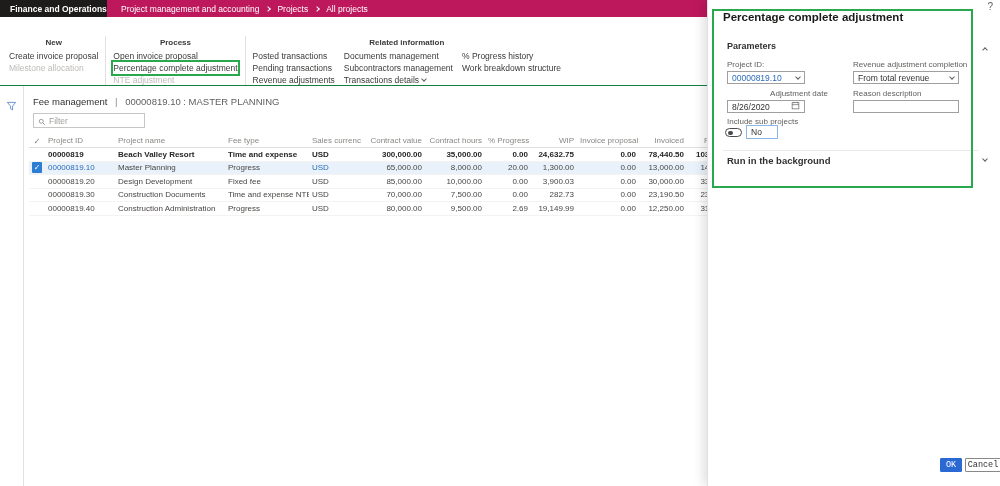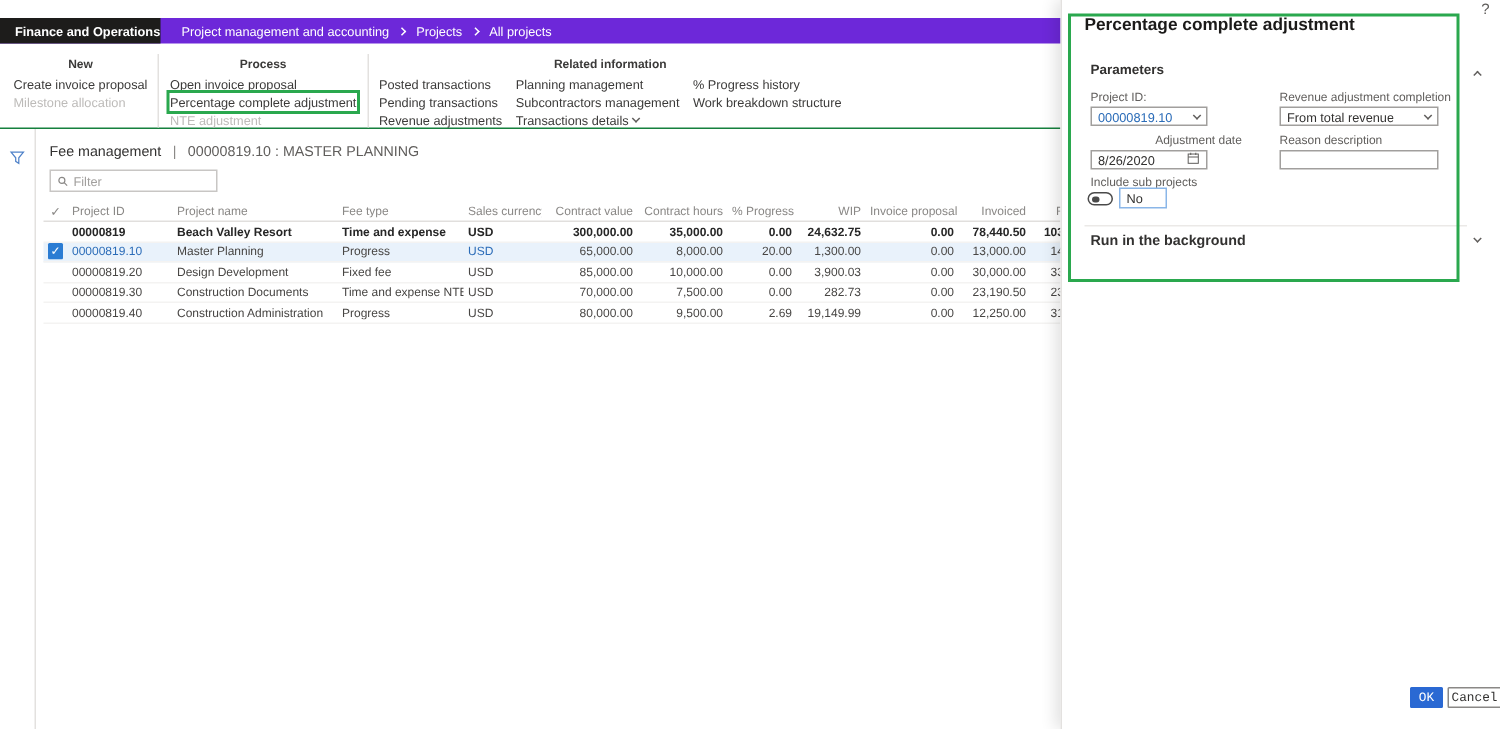--- a/index.html
+++ b/index.html
@@ -1,20 +1,20 @@
 <!DOCTYPE html>
 <html><head>
 <meta charset="utf-8">
 <style>
   * { margin:0; padding:0; box-sizing:border-box; }
   html,body { width:1000px; height:486px; overflow:hidden; }
   body { font-family:"Liberation Sans", sans-serif; color:#323130; background:#fff; position:relative; }
 
   
-  .topbar { position:absolute; left:0; top:12px; width:1000px; height:17px; background:#6d28d9; display:flex; align-items:stretch; z-index:1; }
+  .topbar { position:absolute; left:0; top:0; width:1000px; height:17px; background:#be185d; display:flex; align-items:stretch; z-index:1; }
   .brand { width:107px; background:#1d1c1b; color:#fff; font-size:8.5px; font-weight:bold; display:flex; align-items:center; padding-left:10px; }
   .crumbs { display:flex; align-items:center; color:#fff; font-size:8.5px; padding-left:14px; gap:7px; }
   .crumb { cursor:default; }
   .crumb-sep { display:inline-block; width:4px; height:4px; border-right:1.2px solid #fff; border-top:1.2px solid #fff; transform:rotate(45deg); margin-top:1px; }
 
   
   .tabsrow { position:absolute; left:4px; top:17px; width:707px; height:19px; background:#fff; display:flex; align-items:center; padding-left:4px;margin-top:28px; }
   .tab { font-size:9px; color:#323130; padding:0 9px; height:19px; display:flex; align-items:center; gap:4px; cursor:pointer; }
   .tab.active { font-weight:bold; border-bottom:2px solid #2266e3; padding-top:2px; }
   .tab-search { padding:0 8px; display:flex; align-items:center; cursor:pointer; }
@@ -142,21 +142,21 @@
 
   <div class="group">
     <div class="gtitle">Related information</div>
     <div class="gcols">
       <div class="gcol">
         <div class="apitem">Posted transactions</div>
         <div class="apitem">Pending transactions</div>
         <div class="apitem">Revenue adjustments</div>
       </div>
       <div class="gcol">
-        <div class="apitem">Planning management</div>
+        <div class="apitem">Documents management</div>
         <div class="apitem">Subcontractors management</div>
         <div class="apitem">
           <span>Transactions details</span>
           <span class="chev down"></span>
         </div>
       </div>
       <div class="gcol">
         <div class="apitem">% Progress history</div>
         <div class="apitem">Work breakdown structure</div>
       </div>

